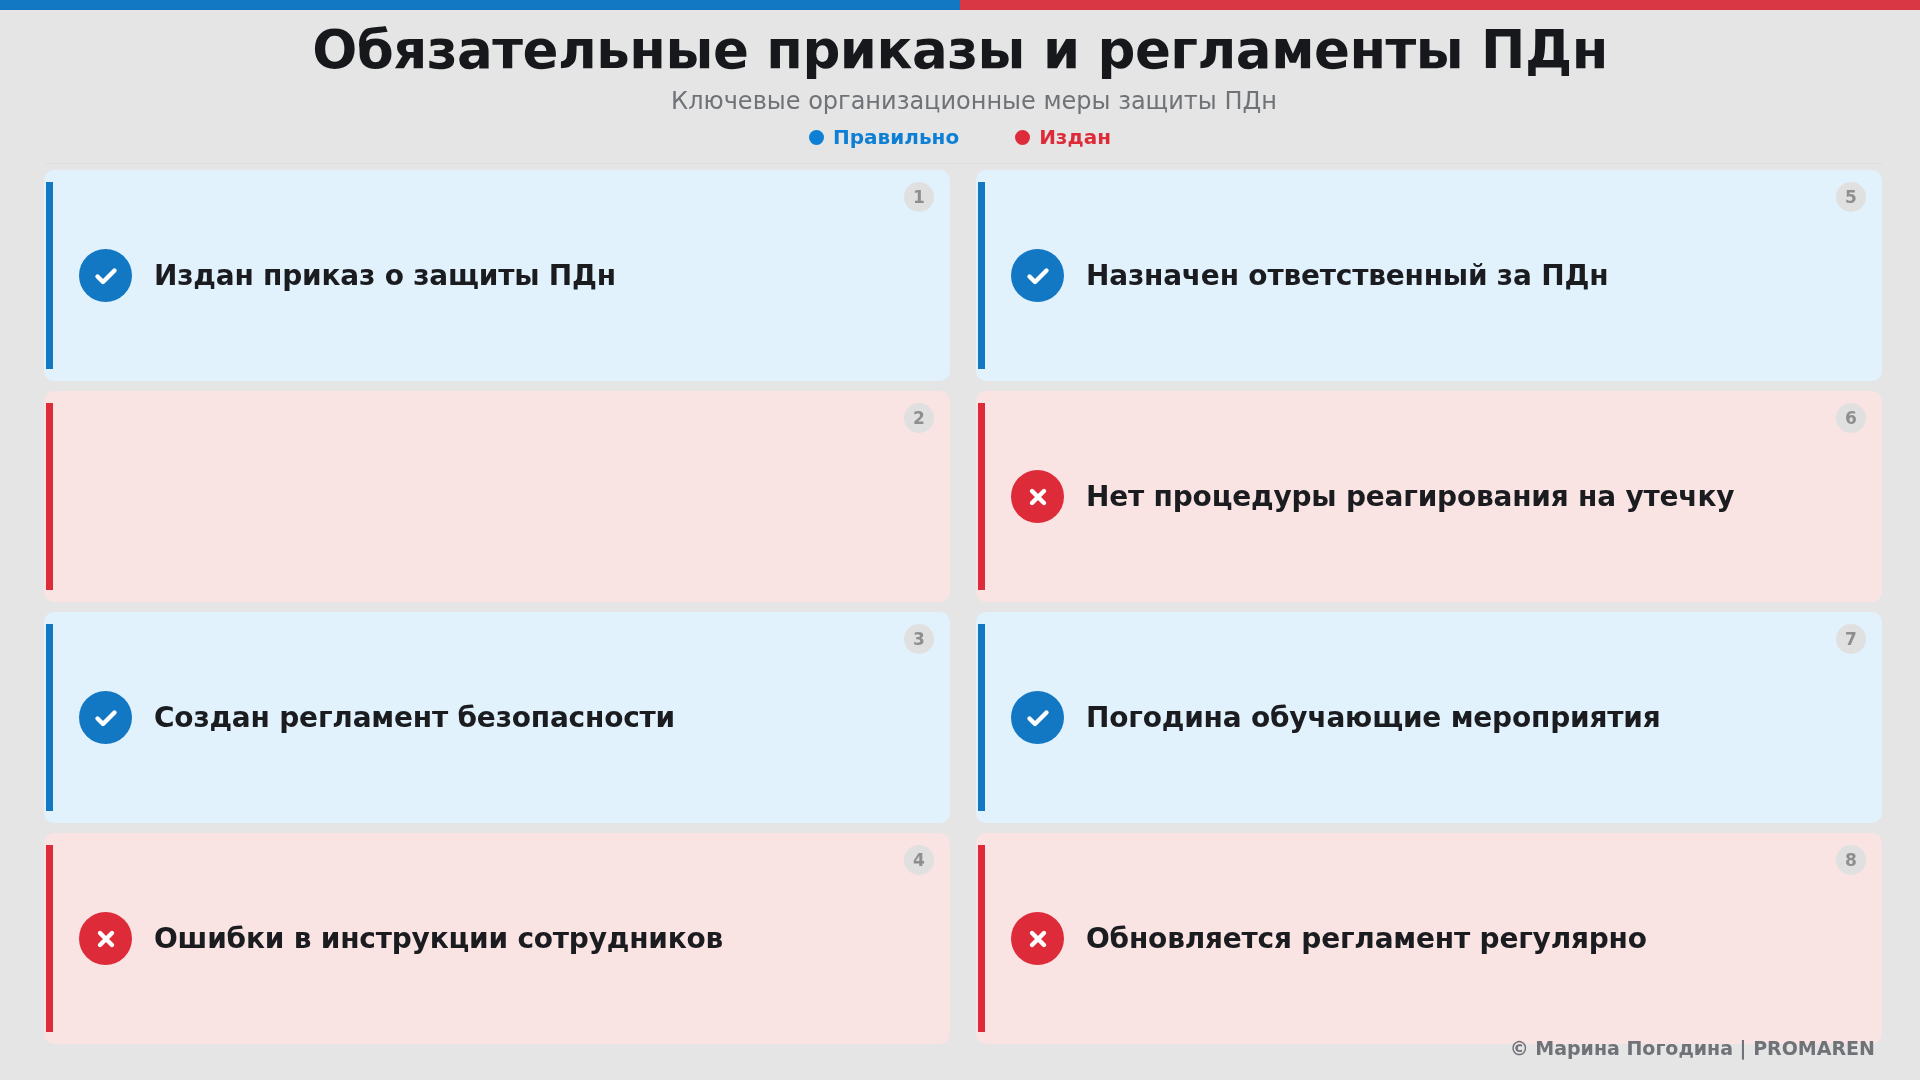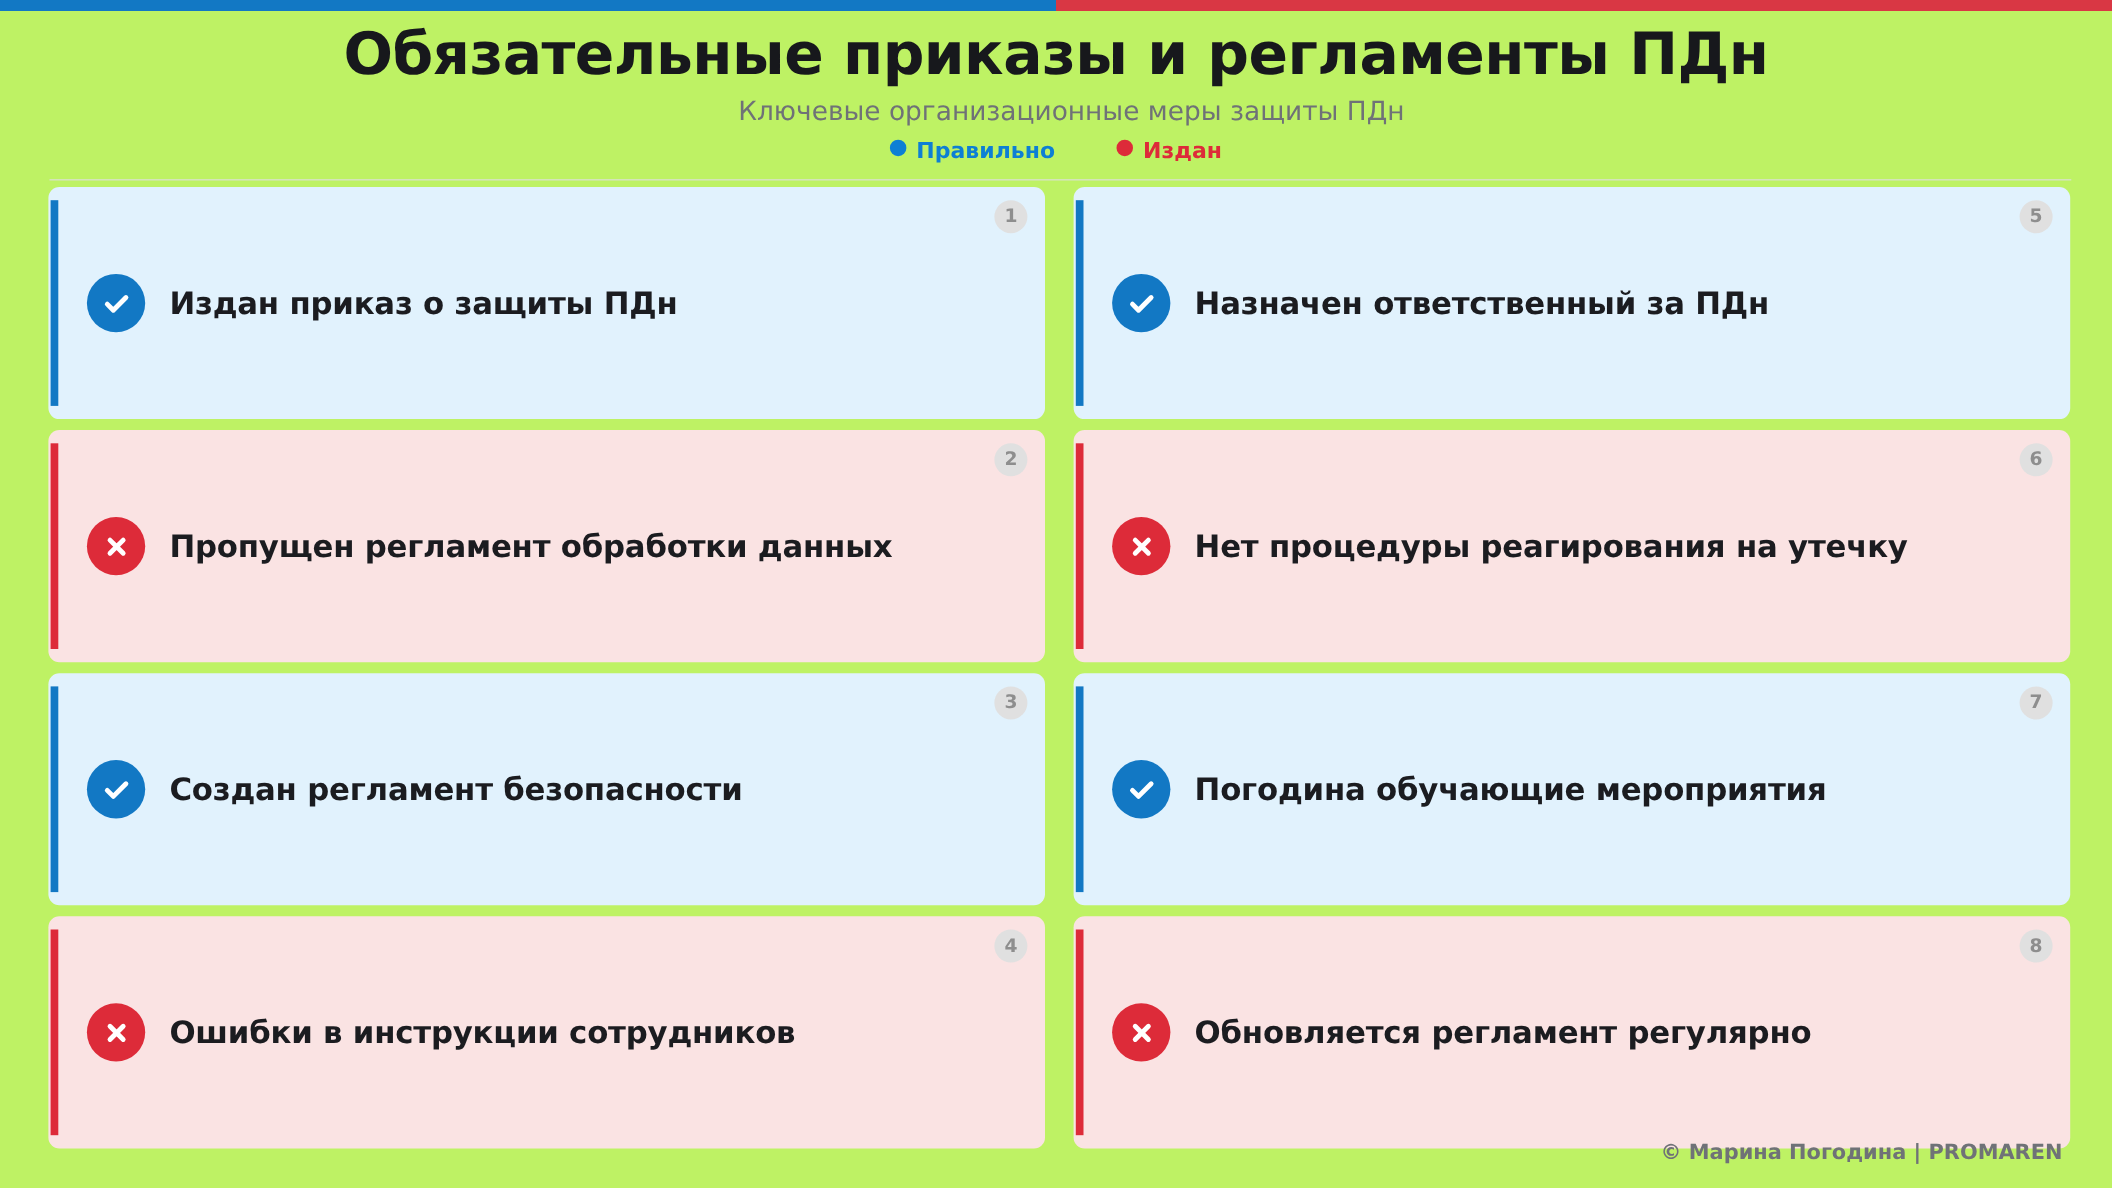--- a/index.html
+++ b/index.html
@@ -10,21 +10,21 @@
     height: 1080px;
     background: #ffffff;
     font-family: "DejaVu Sans", "Liberation Sans", sans-serif;
     overflow: hidden;
   }
 
   .page {
     position: relative;
     width: 1920px;
     height: 1080px;
-    background: #bef264;
+    background: #e5e5e5;
   }
 
   
   .topbar {
     position: absolute;
     top: 0; left: 0;
     width: 1920px;
     height: 10px;
     display: flex;
   }
@@ -60,20 +60,21 @@
 
   .legend {
     display: flex;
     justify-content: center;
     align-items: center;
     gap: 56px;
     padding-top: 11px;
   }
   .legend-item {
     display: flex;
+    align-items: center;
     gap: 9px;
     font-size: 20px;
     font-weight: 700;
     line-height: 1;
   }
   .legend-dot {
     width: 15px;
     height: 15px;
     border-radius: 50%;
     display: inline-block;
@@ -242,91 +243,83 @@
             <path d="M6.5 15.5 L12 21 L23.5 9.5" fill="none" stroke="#ffffff" stroke-width="4.4" stroke-linecap="round" stroke-linejoin="round"></path>
           </svg>
         </div>
         <div class="card-text">Назначен ответственный за ПДн</div>
       </div>
     </div>
 
     <div class="card bad">
       <div class="accent"></div>
       <div class="badge">2</div>
+    </div>
+
+    <div class="card bad">
+      <div class="accent"></div>
+      <div class="badge">6</div>
       <div class="card-body">
         <div class="status-icon">
           <svg width="30" height="30" viewBox="0 0 30 30" aria-hidden="true">
             <path d="M9 9 L21 21 M21 9 L9 21" fill="none" stroke="#ffffff" stroke-width="4.4" stroke-linecap="round"></path>
           </svg>
         </div>
-        <div class="card-text">Пропущен регламент обработки данных</div>
+        <div class="card-text">Нет процедуры реагирования на утечку</div>
+      </div>
+    </div>
+
+    <div class="card ok">
+      <div class="accent"></div>
+      <div class="badge">3</div>
+      <div class="card-body">
+        <div class="status-icon">
+          <svg width="30" height="30" viewBox="0 0 30 30" aria-hidden="true">
+            <path d="M6.5 15.5 L12 21 L23.5 9.5" fill="none" stroke="#ffffff" stroke-width="4.4" stroke-linecap="round" stroke-linejoin="round"></path>
+          </svg>
+        </div>
+        <div class="card-text">Создан регламент безопасности</div>
+      </div>
+    </div>
+
+    <div class="card ok">
+      <div class="accent"></div>
+      <div class="badge">7</div>
+      <div class="card-body">
+        <div class="status-icon">
+          <svg width="30" height="30" viewBox="0 0 30 30" aria-hidden="true">
+            <path d="M6.5 15.5 L12 21 L23.5 9.5" fill="none" stroke="#ffffff" stroke-width="4.4" stroke-linecap="round" stroke-linejoin="round"></path>
+          </svg>
+        </div>
+        <div class="card-text">Погодина обучающие мероприятия</div>
       </div>
     </div>
 
     <div class="card bad">
       <div class="accent"></div>
-      <div class="badge">6</div>
+      <div class="badge">4</div>
       <div class="card-body">
         <div class="status-icon">
           <svg width="30" height="30" viewBox="0 0 30 30" aria-hidden="true">
             <path d="M9 9 L21 21 M21 9 L9 21" fill="none" stroke="#ffffff" stroke-width="4.4" stroke-linecap="round"></path>
           </svg>
         </div>
-        <div class="card-text">Нет процедуры реагирования на утечку</div>
-      </div>
-    </div>
-
-    <div class="card ok">
-      <div class="accent"></div>
-      <div class="badge">3</div>
-      <div class="card-body">
-        <div class="status-icon">
-          <svg width="30" height="30" viewBox="0 0 30 30" aria-hidden="true">
-            <path d="M6.5 15.5 L12 21 L23.5 9.5" fill="none" stroke="#ffffff" stroke-width="4.4" stroke-linecap="round" stroke-linejoin="round"></path>
-          </svg>
-        </div>
-        <div class="card-text">Создан регламент безопасности</div>
-      </div>
-    </div>
-
-    <div class="card ok">
-      <div class="accent"></div>
-      <div class="badge">7</div>
-      <div class="card-body">
-        <div class="status-icon">
-          <svg width="30" height="30" viewBox="0 0 30 30" aria-hidden="true">
-            <path d="M6.5 15.5 L12 21 L23.5 9.5" fill="none" stroke="#ffffff" stroke-width="4.4" stroke-linecap="round" stroke-linejoin="round"></path>
-          </svg>
-        </div>
-        <div class="card-text">Погодина обучающие мероприятия</div>
+        <div class="card-text">Ошибки в инструкции сотрудников</div>
       </div>
     </div>
 
     <div class="card bad">
       <div class="accent"></div>
-      <div class="badge">4</div>
+      <div class="badge">8</div>
       <div class="card-body">
         <div class="status-icon">
           <svg width="30" height="30" viewBox="0 0 30 30" aria-hidden="true">
             <path d="M9 9 L21 21 M21 9 L9 21" fill="none" stroke="#ffffff" stroke-width="4.4" stroke-linecap="round"></path>
           </svg>
         </div>
-        <div class="card-text">Ошибки в инструкции сотрудников</div>
-      </div>
-    </div>
-
-    <div class="card bad">
-      <div class="accent"></div>
-      <div class="badge">8</div>
-      <div class="card-body">
-        <div class="status-icon">
-          <svg width="30" height="30" viewBox="0 0 30 30" aria-hidden="true">
-            <path d="M9 9 L21 21 M21 9 L9 21" fill="none" stroke="#ffffff" stroke-width="4.4" stroke-linecap="round"></path>
-          </svg>
-        </div>
         <div class="card-text">Обновляется регламент регулярно</div>
       </div>
     </div>
 
   </div>
 
   <div class="footer">© Марина Погодина | PROMAREN</div>
 
 </div>
 

